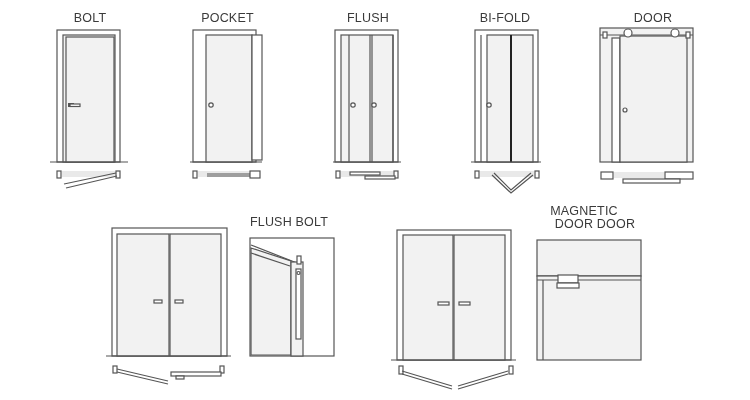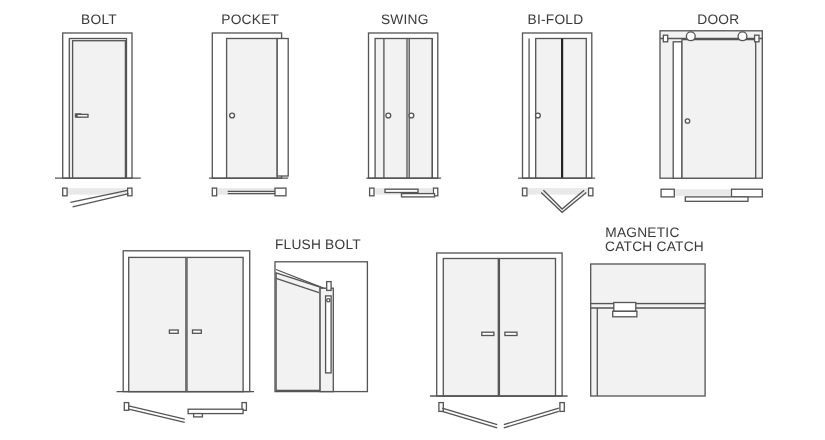--- a/index.html
+++ b/index.html
@@ -10,26 +10,26 @@
   .w{fill:#fff;stroke:#555;stroke-width:1.2;}
   .l{stroke:#555;stroke-width:1.2;fill:none;}
   .d{fill:#555;}
   .g{fill:#e9e9e9;stroke:none;}
 </style>
 </head>
 <body>
 
 <div class="lbl" style="left:55px;top:11px;width:70px;">BOLT</div>
 <div class="lbl" style="left:190px;top:11px;width:75px;">POCKET</div>
-<div class="lbl" style="left:333px;top:11px;width:70px;">SWING</div>
+<div class="lbl" style="left:333px;top:11px;width:70px;">FLUSH</div>
 <div class="lbl" style="left:470px;top:11px;width:70px;">BI-FOLD</div>
 <div class="lbl" style="left:618px;top:11px;width:70px;">DOOR</div>
 <div class="lbl" style="left:239px;top:215px;width:100px;">FLUSH BOLT</div>
 <div class="lbl" style="left:529px;top:204px;width:110px;">MAGNETIC</div>
-<div class="lbl" style="left:540px;top:217px;width:110px;">CATCH CATCH</div>
+<div class="lbl" style="left:540px;top:217px;width:110px;">DOOR DOOR</div>
 
 <svg width="750" height="400" viewBox="0 0 750 400">
 
   <g>
     <rect class="w" x="57" y="30" width="63" height="132"></rect>
     <rect class="f" x="63" y="35" width="52" height="127"></rect>
     <rect class="f" x="66" y="37" width="48" height="125"></rect>
     <line class="l" x1="50" y1="162" x2="128" y2="162"></line>
     <rect class="d" x="68" y="103" width="6" height="4"></rect>
     <rect class="w" x="70" y="104" width="10" height="2.5"></rect>

